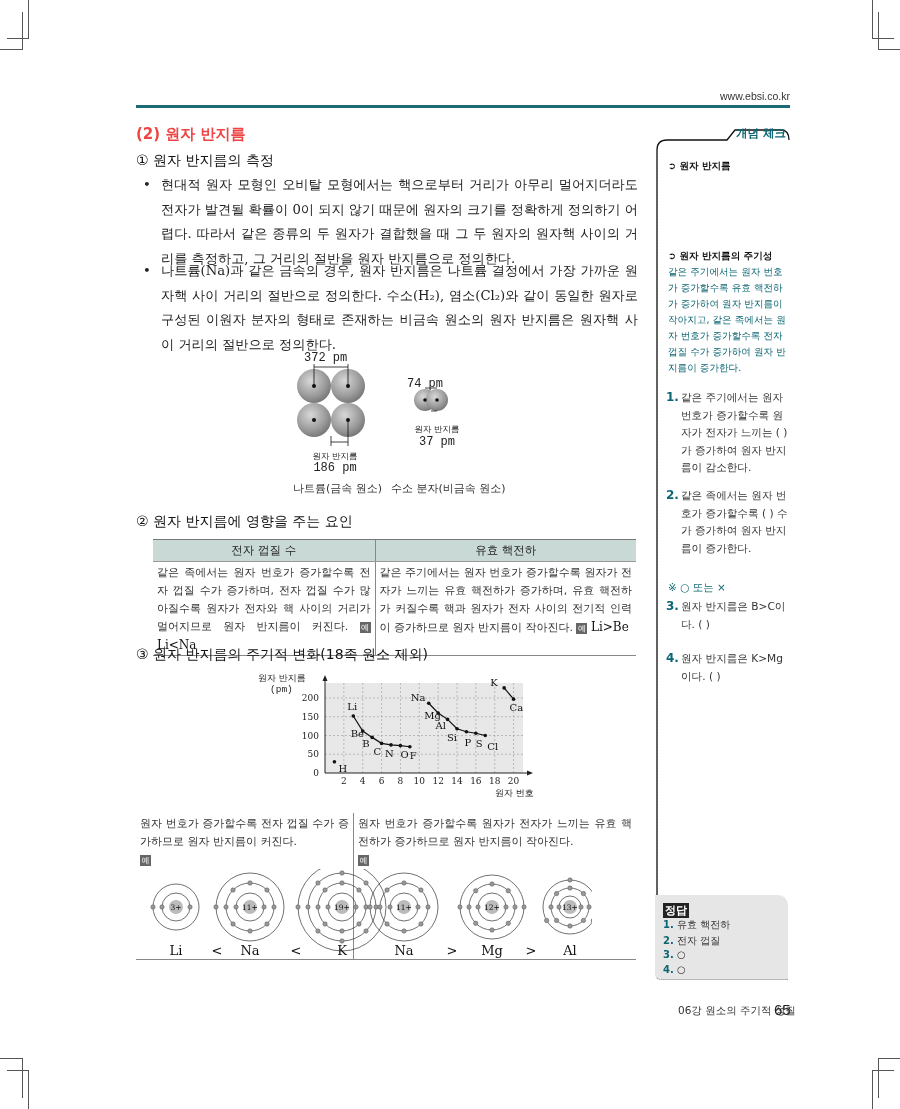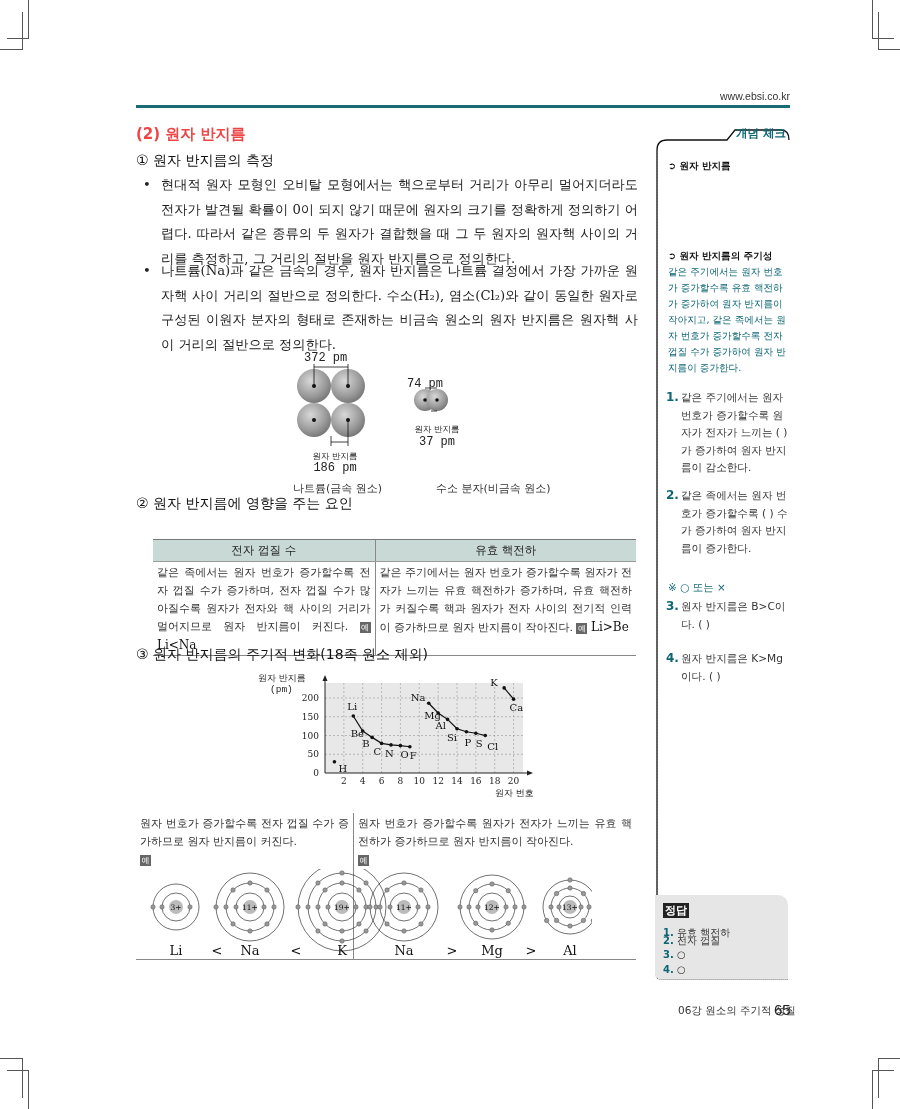--- a/index.html
+++ b/index.html
@@ -105,24 +105,24 @@
     <line x1="137" y1="38" x2="149" y2="38" stroke="#111" stroke-width="0.8"></line>
     <line x1="143" y1="61" x2="149" y2="61" stroke="#111" stroke-width="0.8"></line>
   </svg>
   <div class="fig-label" style="left:304px;top:351px;">372 pm</div>
   <div class="fig-label" style="left:310px;top:451px;width:50px;font-family:'DejaVu Sans',sans-serif;font-size:8.5px;">원자 반지름</div>
   <div class="fig-label" style="left:310px;top:461px;width:50px;">186 pm</div>
   <div class="fig-label" style="left:407px;top:377px;">74 pm</div>
   <div class="fig-label" style="left:412px;top:424px;width:50px;font-family:'DejaVu Sans',sans-serif;font-size:8.5px;">원자 반지름</div>
   <div class="fig-label" style="left:412px;top:435px;width:50px;">37 pm</div>
   <div class="fig-caption" style="left:293px;top:481px;">나트륨(금속 원소)</div>
-  <div class="fig-caption" style="left:391px;top:481px;margin-left:45px;">수소 분자(비금속 원소)</div>
-</div>
-
-<div class="sub-title" style="top:495px;">② 원자 반지름에 영향을 주는 요인</div>
+  <div class="fig-caption" style="left:391px;top:481px;">수소 분자(비금속 원소)</div>
+</div>
+
+<div class="sub-title" style="top:513px;">② 원자 반지름에 영향을 주는 요인</div>
 <table class="tbl" style="left:153px;top:539px;width:483px;">
   <tbody>
       <tr>
     <th style="width:222px;">전자 껍질 수</th>
     <th>유효 핵전하</th>
   </tr>
   <tr>
     <td>
       <span>같은 족에서는 원자 번호가 증가할수록 전자 껍질 수가 증가하며, 전자 껍질 수가 많아질수록 원자가 전자와 핵 사이의 거리가 멀어지므로 원자 반지름이 커진다.</span>
       <span class="ex-badge">예</span>
@@ -373,20 +373,20 @@
   <span class="num">3.</span>
   <span class="body">원자 반지름은 B&gt;C이다.          (    )</span>
 </div>
 <div class="side-q" style="top:650px;">
   <span class="num">4.</span>
   <span class="body">원자 반지름은 K&gt;Mg 이다.          (    )</span>
 </div>
 
 <div class="answer-box">
   <div class="answer-title">정답</div>
-  <div class="answer-item" style="top:23px;margin-top:8px;"><span class="n">1.</span> <span>유효 핵전하</span></div>
+  <div class="answer-item" style="top:23px;"><span class="n">1.</span> <span>유효 핵전하</span></div>
   <div class="answer-item" style="top:39px;"><span class="n">2.</span> <span>전자 껍질</span></div>
   <div class="answer-item" style="top:54px;"><span class="n">3.</span> <span>○</span></div>
   <div class="answer-item" style="top:69px;"><span class="n">4.</span> <span>○</span></div>
 </div>
 
 <div class="footer">06강 원소의 주기적 성질</div>
 <div class="pageno">65</div>
 
 </body></html>

